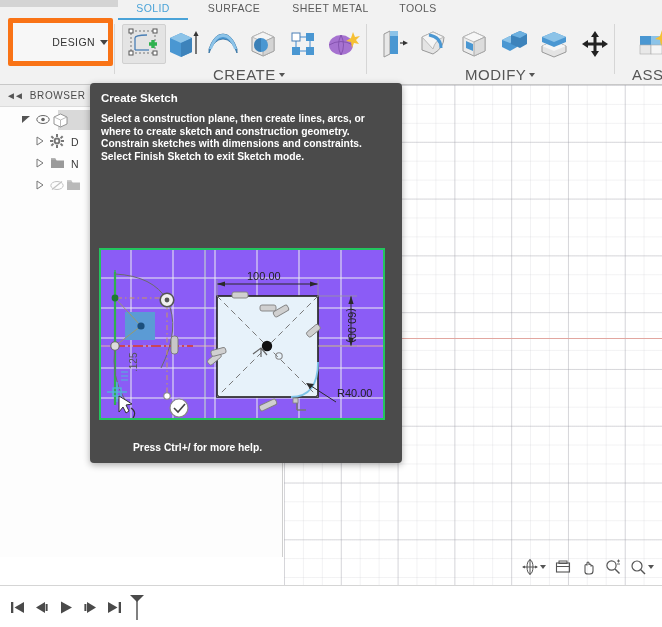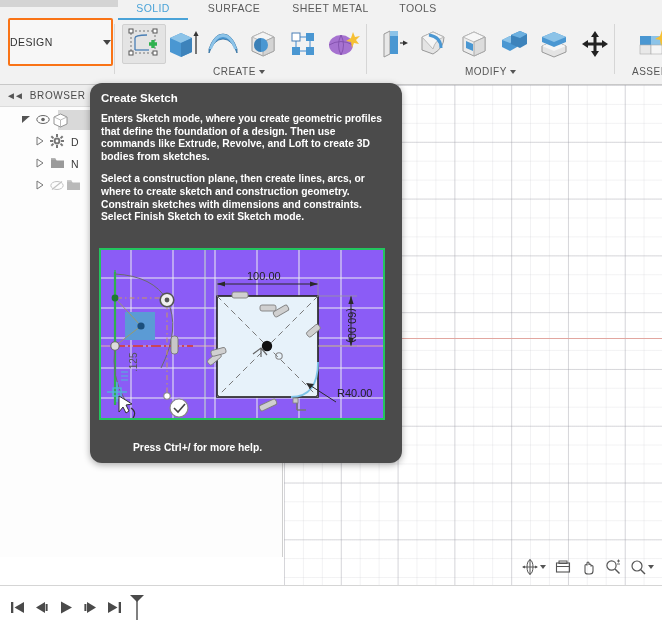--- a/index.html
+++ b/index.html
@@ -32,38 +32,38 @@
     height: 2px; background: #4aa3d8;
   }
   .tab-drag {
     position: absolute; left: 0; top: 0; width: 118px; height: 7px;
     background: #d4d4d4;
   }
 
   
   .design-btn {
     position: absolute; left: 8px; top: 18px; width: 105px; height: 48px;
-    background: #f7f7f7; border: 2px solid #f97316; border-radius: 2px;
+    background: #f7f7f7; border: 5px solid #f97316; border-radius: 2px;
     font-size: 10.5px; color: #333; letter-spacing: .4px;
-    display: flex; align-items: center; justify-content: space-between; gap: 5px;
+    display: flex; align-items: center; justify-content: flex-end; gap: 5px;
     cursor: default;
   }
   .caret { width: 0; height: 0; border-left: 4px solid transparent;
            border-right: 4px solid transparent; border-top: 5px solid #444; }
 
   .ribbon-sep {
     position: absolute; top: 24px; width: 1px; height: 50px; background: #d6d6d6;
   }
 
   .tool { position: absolute; top: 24px; width: 44px; height: 40px;
           display:flex; align-items:center; justify-content:center; cursor: default; }
   .tool.hover { background: #e4e4e4; border: 1px solid #d0d0d0; border-radius: 2px; }
 
   .grouplabel {
-    position: absolute; font-size: 10px; color: #555; letter-spacing: .5px;
+    position: absolute; font-size: 15px; color: #555; letter-spacing: .5px;
     display: flex; align-items: center; gap: 3px; white-space: nowrap;
   }
   .grouplabel .caret { border-top-color: #555; border-left-width:3px; border-right-width:3px; border-top-width:4px;}
 
   
   .browser {
     position: absolute; left: 0; top: 85px; width: 283px; height: 472px;
     background: #fdfdfd; border-right: 1px solid #cfcfcf;
   }
   .browser-header {
@@ -123,21 +123,21 @@
     position: absolute; left: 0; bottom: 0; width: 662px; height: 42px;
     background: #ffffff; border-top: 1px solid #d5d5d5;
   }
   .tlctl { position:absolute; top:8px; display:flex; align-items:center; gap:0; }
   .tlbtn { width: 24px; height: 26px; display:flex; align-items:center;
            justify-content:center; cursor: default; }
 
   
   .tooltip {
     position: absolute; left: 90px; top: 83px; width: 312px; height: 380px;
-    background: #4b4b4b; border-radius: 12px; color: #fff;
+    background: #4b4b4b; border-radius: 4px; color: #fff;
     padding: 9px 11px 0 11px;
     box-shadow: 0 2px 7px rgba(0,0,0,.32);
     z-index: 50;
   }
   .tt-title { font-size: 11.5px; font-weight: bold; margin-bottom: 9px; }
   .tt-p { font-size: 10.3px; font-weight: bold; line-height: 12.6px; margin-bottom: 10px; }
   .tt-img {
     position: absolute; left: 9px; top: 165px; width: 286px; height: 172px;
     background: #8b5cf6; border: 2px solid #22c55e;
     overflow: hidden;
@@ -478,21 +478,20 @@
         <svg width="20" height="26" viewBox="0 0 20 26">
           <polygon points="3,1 17,1 10,8" fill="#4a4a4a"></polygon>
           <rect x="9.3" y="6" width="1.4" height="20" fill="#4a4a4a"></rect>
         </svg>
       </div>
     </div>
   </div>
 
   <div class="tooltip">
     <div class="tt-title">Create Sketch</div>
-    <div class="tt-p">Enters Sketch mode, where you create geometric profiles that define the foundation of a design. Then use commands like Extrude, Revolve, and Loft to create 3D bodies from sketches.</div>
     <div class="tt-p">Select a construction plane, then create lines, arcs, or where to create sketch and construction geometry. Constrain sketches with dimensions and constraints. Select Finish Sketch to exit Sketch mode.</div>
 
     <div class="tt-img">
       <svg width="286" height="172" viewBox="0 0 286 172">
 
         <g stroke="#eceef1" stroke-width="1">
           <line x1="0" y1="28" x2="286" y2="28"></line>
             <line x1="0" y1="58" x2="286" y2="58"></line>
           <line x1="0" y1="88" x2="286" y2="88"></line>
             <line x1="0" y1="118" x2="286" y2="118"></line>

